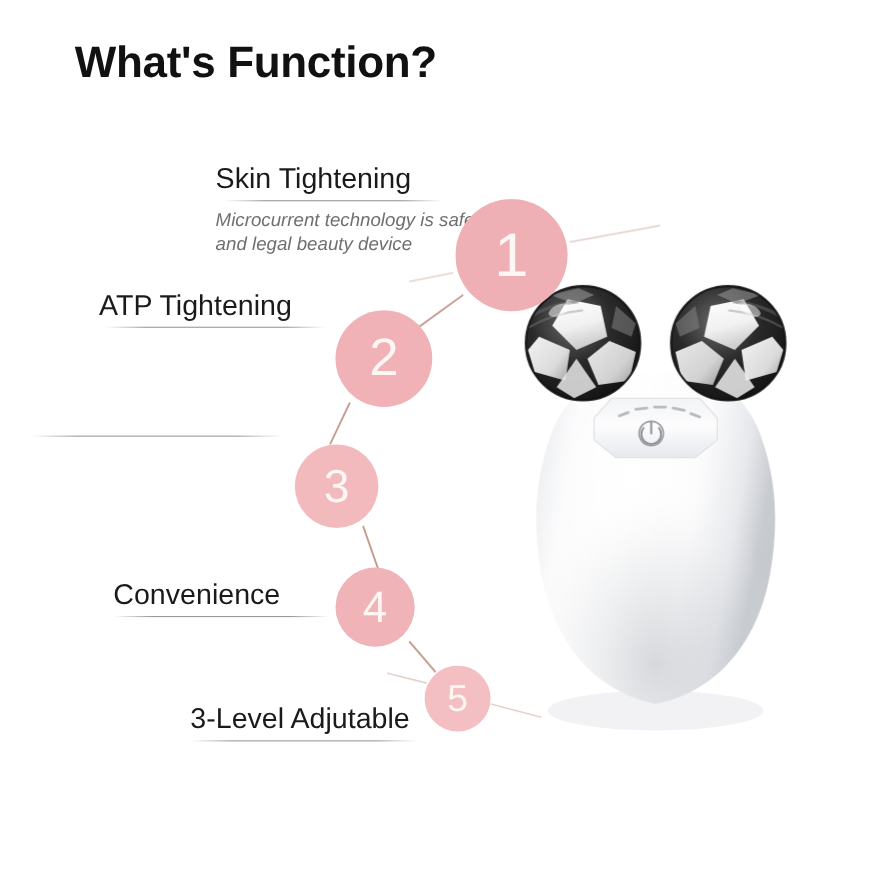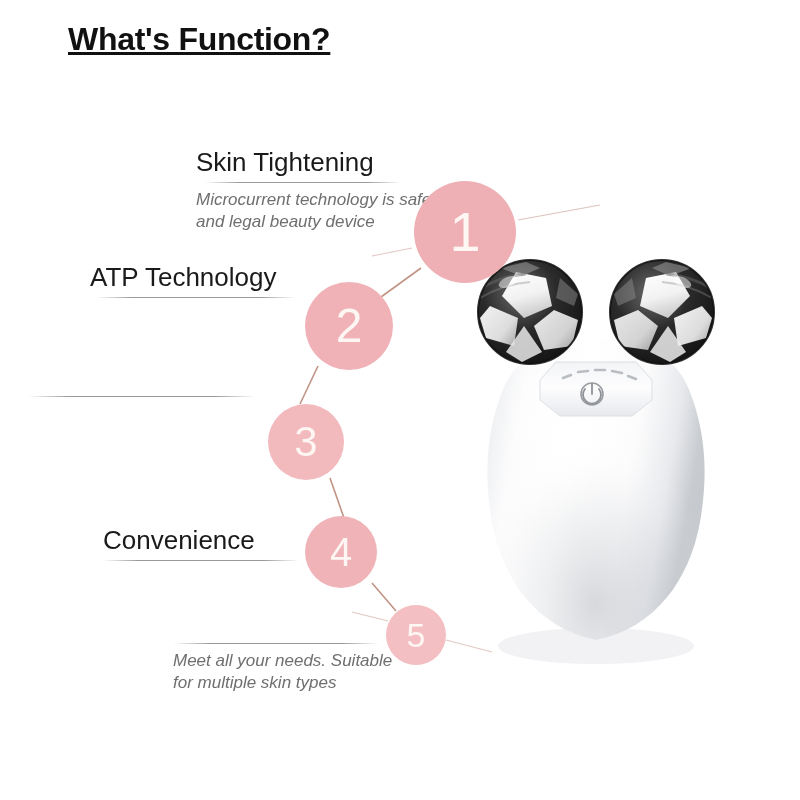--- a/index.html
+++ b/index.html
@@ -19,27 +19,26 @@
     position: absolute;
     inset: 0;
     width: 800px;
     height: 800px;
   }
 
   
   #page-title {
     position: absolute;
     left: 68px;
-    top: 21px;
-    font-size: 32px;
+    top: 35px;
+    font-size: 40px;
     font-weight: bold;
     color: #111111;
     letter-spacing: -0.3px;
     white-space: nowrap;
-    text-decoration: underline;
   }
 
   
   .feature {
     position: absolute;
   }
   .feature-heading {
     font-size: 26px;
     color: #1a1a1a;
     font-weight: 400;
@@ -265,36 +264,35 @@
 <div id="page-title">What's Function?</div>
 
 <div class="feature f1">
   <div class="feature-heading">Skin Tightening</div>
   <div class="feature-rule"></div>
   <div class="feature-body">Microcurrent technology is safe
 and legal beauty device</div>
 </div>
 
 <div class="feature f2">
-  <div class="feature-heading">ATP Technology</div>
+  <div class="feature-heading">ATP Tightening</div>
   <div class="feature-rule"></div>
 </div>
 
 <div class="feature f3">
   <div class="feature-rule"></div>
 </div>
 
 <div class="feature f4">
   <div class="feature-heading">Convenience</div>
   <div class="feature-rule"></div>
 </div>
 
 <div class="feature f5">
-  <div class="feature-rule"></div>
-  <div class="feature-body">Meet all your needs. Suitable
-for multiple skin types</div>
+  <div class="feature-heading">3-Level Adjutable</div>
+  <div class="feature-rule"></div>
 </div>
 
 <div class="num-circle" id="circle-1">1</div>
 <div class="num-circle" id="circle-2">2</div>
 <div class="num-circle" id="circle-3">3</div>
 <div class="num-circle" id="circle-4">4</div>
 <div class="num-circle" id="circle-5">5</div>
 
 </body></html>

